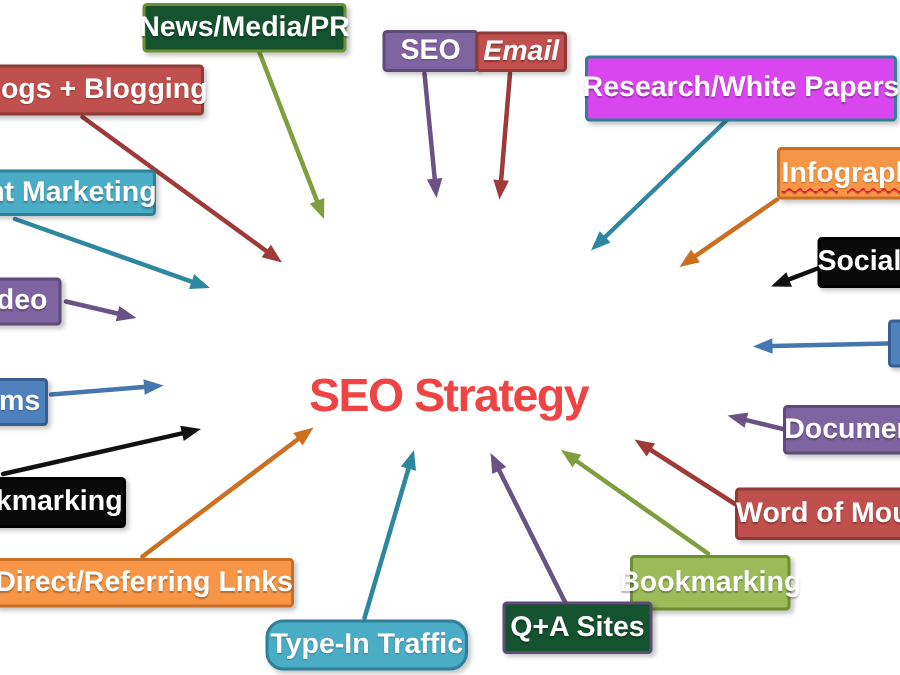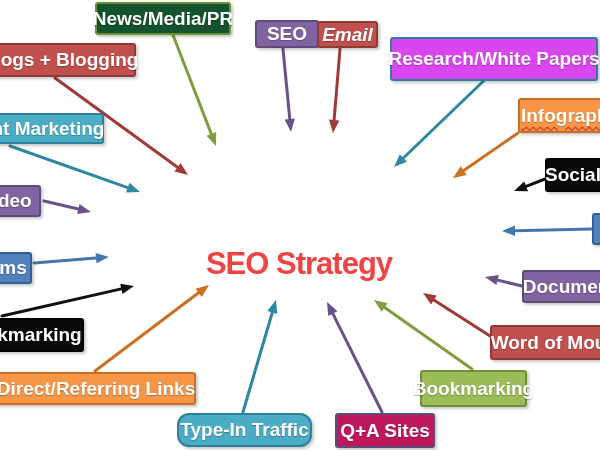--- a/index.html
+++ b/index.html
@@ -139,21 +139,21 @@
     </div>
     <div class="node" style="left: 522px; top: 270px; width: 105px; height: 33px; background: rgb(128, 100, 162); border-color: rgb(95, 75, 119);">
       <span>Documents</span>
     </div>
     <div class="node" style="left: 490px; top: 325px; width: 135px; height: 35px; background: rgb(192, 80, 77); border-color: rgb(142, 58, 54);">
       <span>Word of Mouth</span>
     </div>
     <div class="node" style="left: 420px; top: 370px; width: 107px; height: 37px; background: rgb(156, 187, 89); border-color: rgb(111, 143, 53);">
       <span>Bookmarking</span>
     </div>
-    <div class="node" style="left: 335px; top: 413px; width: 100px; height: 35px; background: #be185d; border-color: rgb(95, 75, 119);">
+    <div class="node" style="left: 335px; top: 401px; width: 100px; height: 35px; background: #14532d; border-color: rgb(95, 75, 119);">
       <span>Q+A Sites</span>
     </div>
     <div class="node" style="left: 177px; top: 413px; width: 135px; height: 34px; background: rgb(75, 172, 198); border-color: rgb(46, 127, 152); border-radius: 12px;">
       <span>Type-In Traffic</span>
     </div>
     <div class="node" style="left: -4px; top: 372px; width: 200px; height: 33px; background: rgb(247, 150, 70); border-color: rgb(201, 111, 37);">
       <span>Direct/Referring Links</span>
     </div>
     <div class="node" style="left: -42px; top: 318px; width: 126px; height: 34px; background: rgb(10, 10, 10); border-color: rgb(0, 0, 0);">
       <span>Bookmarking</span>

